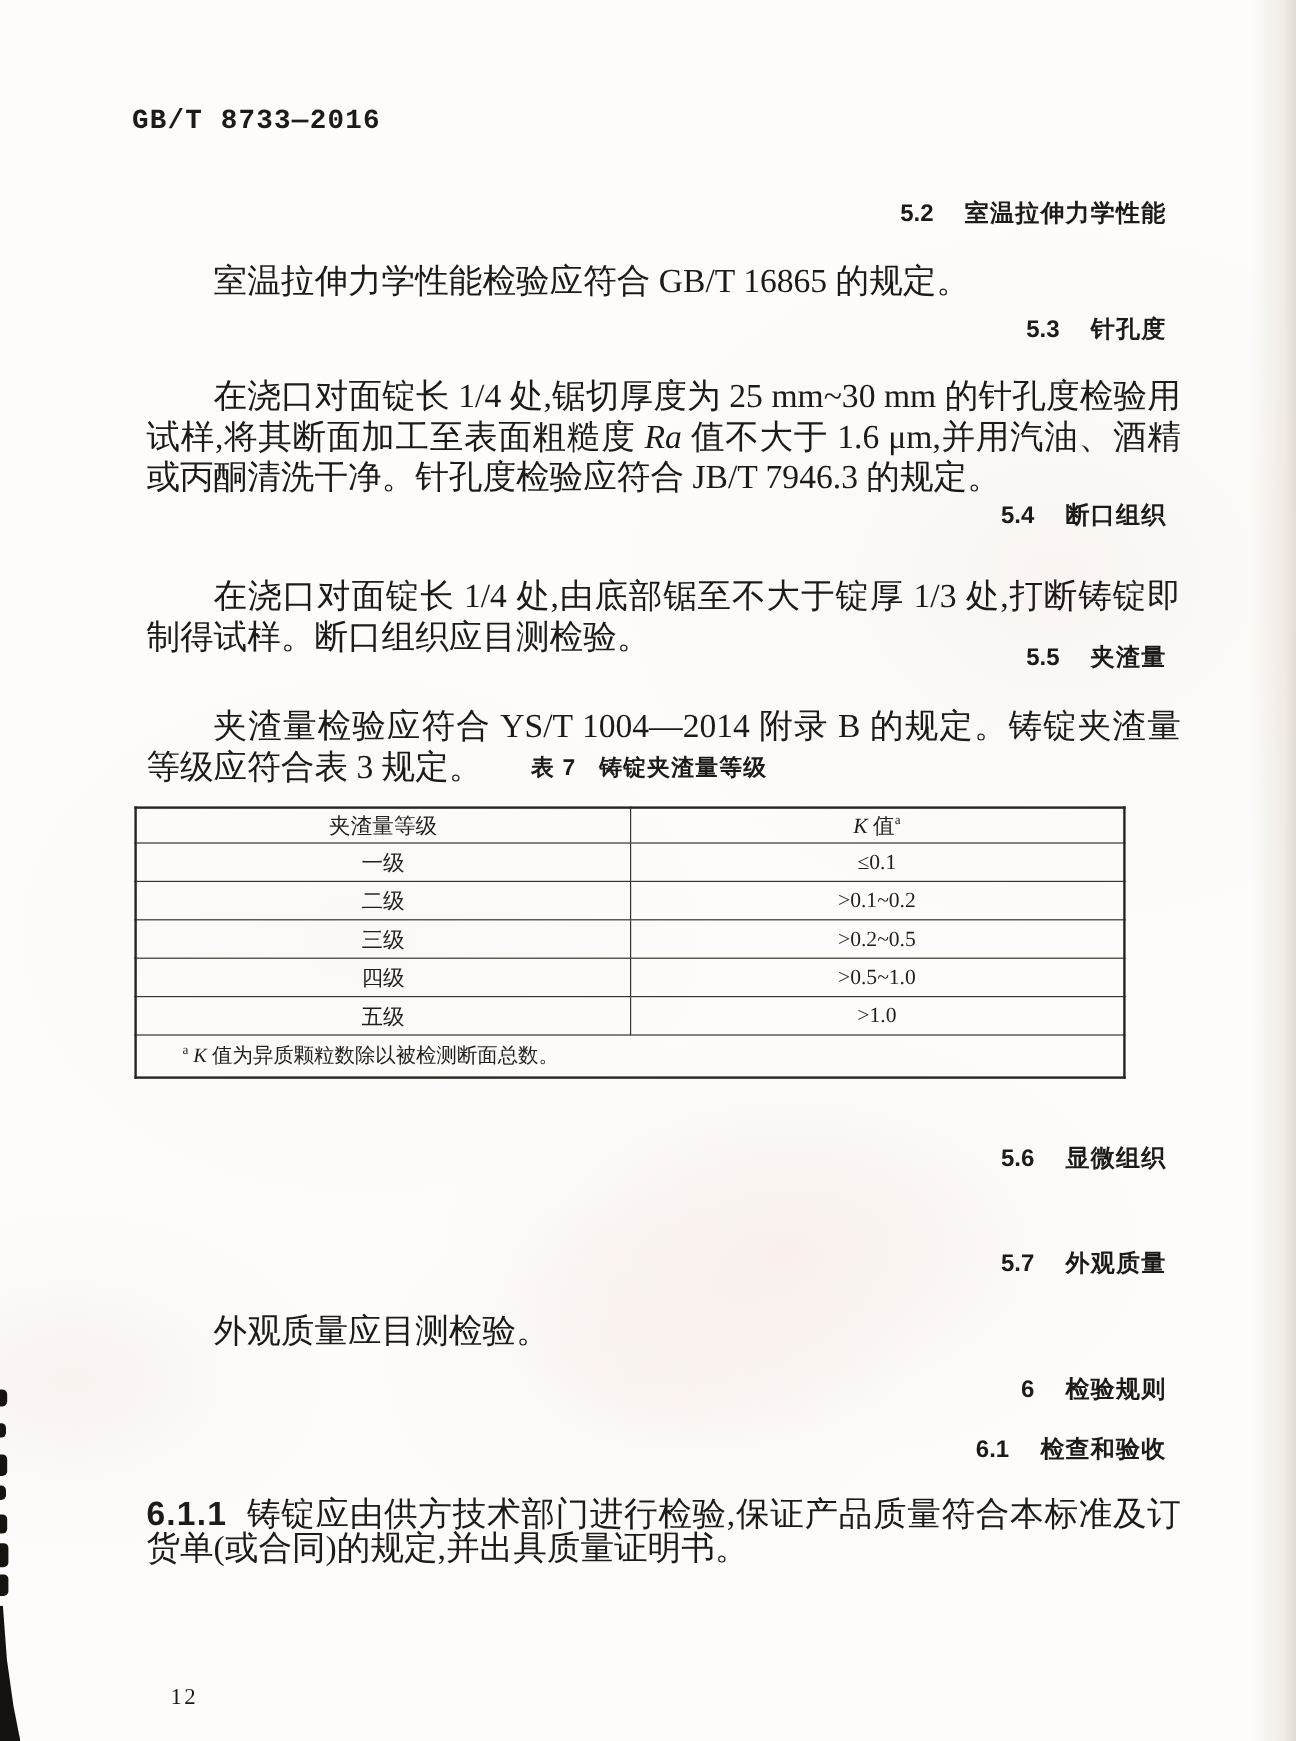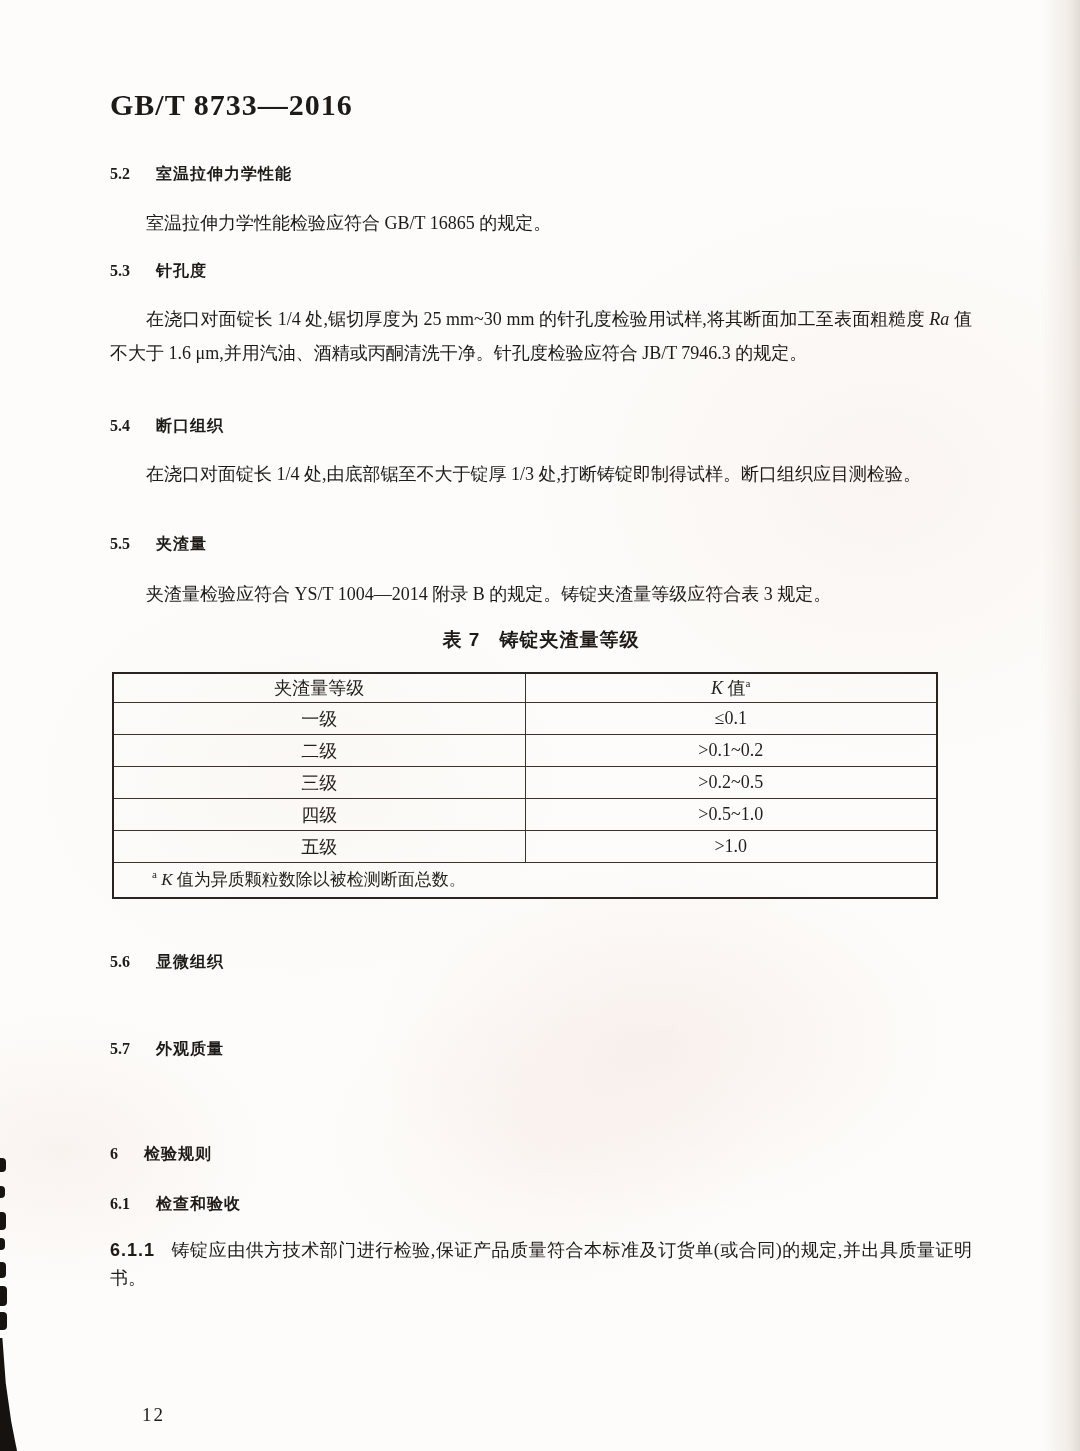--- a/index.html
+++ b/index.html
@@ -14,32 +14,32 @@
       radial-gradient(420px 260px at 660px 1040px, rgba(231,195,185,0.20), transparent 70%),
       radial-gradient(320px 220px at 540px 1140px, rgba(236,208,198,0.15), transparent 70%),
       radial-gradient(520px 420px at 880px 480px, rgba(243,229,222,0.30), transparent 70%),
       radial-gradient(420px 320px at 300px 780px, rgba(241,230,222,0.18), transparent 70%),
       radial-gradient(300px 200px at 60px 1150px, rgba(238,216,210,0.25), transparent 70%),
       linear-gradient(to right,#fdfcfa 0%,#fdfcfa 96.5%,#f1ece6 99%,#e2dcd5 100%);
   }
   .abs{position:absolute;}
   .code{
     left:110px;top:88px;
-    font-family:Liberation Serif, serif;
-    font-weight:bold;font-size:30px;letter-spacing:1px;
+    font-family:Liberation Mono, monospace;
+    font-weight:bold;font-size:23px;letter-spacing:1px;
   }
   .h{
     position:absolute;left:110px;width:862px;
-    font-family:Liberation Serif, serif;
-    font-weight:bold;font-size:16px;letter-spacing:1px;
+    font-family:Liberation Sans, sans-serif;
+    font-weight:bold;font-size:20px;letter-spacing:1px;text-align:right;
   }
   .hnum{display:inline-block;margin-right:26px;letter-spacing:0;}
   .body{
-    position:absolute;left:110px;width:862px;margin:0;
-    font-size:18px;line-height:34px;text-align:justify;text-justify:inter-character;
+    position:absolute;left:110px;width:862px;margin:12px;
+    font-size:28px;line-height:34px;text-align:justify;text-justify:inter-character;
   }
   .indent{text-indent:2em;}
   .clause{line-height:28px;}
   .cnum{
     font-family:"Liberation Sans","DejaVu Sans",sans-serif;
     font-weight:bold;font-style:normal;margin-right:16px;letter-spacing:1px;
   }
   .caption{
     position:absolute;left:110px;width:862px;text-align:center;
     font-family:"Liberation Sans","DejaVu Sans",sans-serif;
@@ -86,21 +86,21 @@
   <p class="body indent" style="top:206px">室温拉伸力学性能检验应符合 GB/T 16865 的规定。</p>
 
   <div class="h" style="top:261px">
     <span class="hnum">5.3</span><span>针孔度</span>
   </div>
   <p class="body indent" style="top:302px"><span>在浇口对面锭长 1/4 处,锯切厚度为 25 mm~30 mm 的针孔度检验用试样,将其断面加工至表面粗糙度 </span><i class="var">Ra</i><span> 值不大于 1.6 μm,并用汽油、酒精或丙酮清洗干净。针孔度检验应符合 JB/T 7946.3 的规定。</span></p>
 
   <div class="h" style="top:416px">
     <span class="hnum">5.4</span><span>断口组织</span>
   </div>
-  <p class="body indent" style="top:457px">在浇口对面锭长 1/4 处,由底部锯至不大于锭厚 1/3 处,打断铸锭即制得试样。断口组织应目测检验。</p>
+  <p class="body indent" style="top:469px">在浇口对面锭长 1/4 处,由底部锯至不大于锭厚 1/3 处,打断铸锭即制得试样。断口组织应目测检验。</p>
 
   <div class="h" style="top:534px">
     <span class="hnum">5.5</span><span>夹渣量</span>
   </div>
   <p class="body indent" style="top:577px">夹渣量检验应符合 YS/T 1004—2014 附录 B 的规定。铸锭夹渣量等级应符合表 3 规定。</p>
 
   <div class="caption" style="top:627px">
     <span>表 7</span><span class="gap">铸锭夹渣量等级</span>
   </div>
 
@@ -136,20 +136,21 @@
   </tbody>
     </table>
 
   <div class="h" style="top:952px">
     <span class="hnum">5.6</span><span>显微组织</span>
   </div>
 
   <div class="h" style="top:1039px">
     <span class="hnum">5.7</span><span>外观质量</span>
   </div>
+  <p class="body indent" style="top:1081px">外观质量应目测检验。</p>
 
   <div class="h" style="top:1144px">
     <span class="hnum">6</span><span>检验规则</span>
   </div>
   <div class="h" style="top:1194px">
     <span class="hnum">6.1</span><span>检查和验收</span>
   </div>
 
   <p class="body clause" style="top:1236px"><b class="cnum">6.1.1</b><span>铸锭应由供方技术部门进行检验,保证产品质量符合本标准及订货单(或合同)的规定,并出具质量证明书。</span></p>
 

